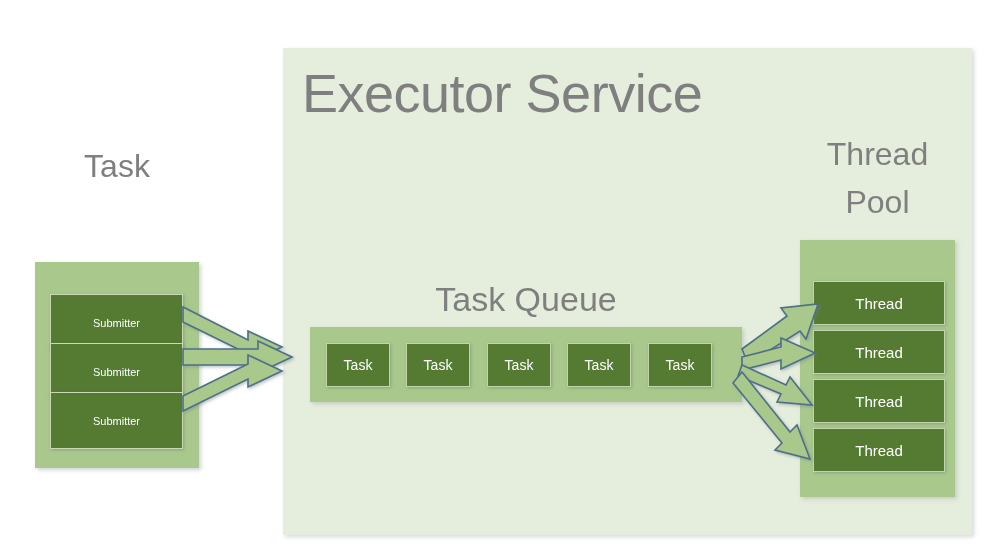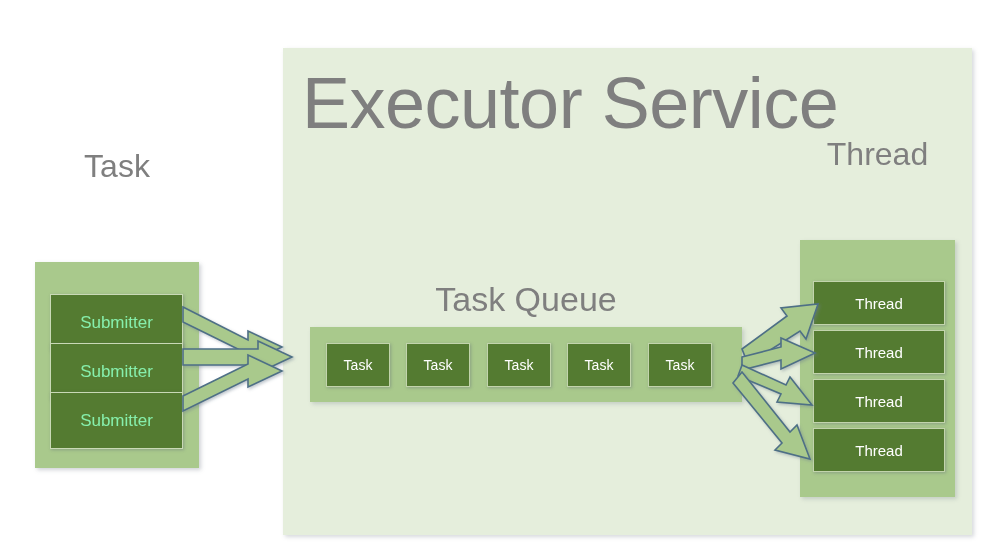--- a/index.html
+++ b/index.html
@@ -22,21 +22,21 @@
     top: 48px;
     width: 689px;
     height: 487px;
     background: #e5eedc;
     box-shadow: 2px 2px 4px rgba(120,130,140,0.30);
   }
   #executor-title {
     position: absolute;
     left: 302px;
     top: 62px;
-    font-size: 72px;
+    font-size: 54px;
     color: #7f7f7f;
     letter-spacing: -0.5px;
     white-space: nowrap;
   }
 
   
   #submitters-title {
     position: absolute;
     left: 35px;
     top: 142px;
@@ -57,22 +57,22 @@
   }
   .submitter-box {
     position: absolute;
     left: 50px;
     width: 133px;
     height: 57px;
     background: #547b31;
     border: 1px solid #c9d9b6;
     box-sizing: border-box;
     box-shadow: 1px 1px 3px rgba(100,110,120,0.45);
-    color: #86efac;
-    font-size: 17px;
+    color: #ffffff;
+    font-size: 11px;
     display: flex;
     align-items: center;
     justify-content: center;
   }
   #submitter-1 { top: 294px; }
   #submitter-2 { top: 343px; }
   #submitter-3 { top: 392px; }
 
   
   #queue-title {
@@ -187,20 +187,21 @@
 <div id="queue-title">Task Queue</div>
 <div id="queue-band"></div>
 <div id="task-1" class="task-box">Task</div>
 <div id="task-2" class="task-box">Task</div>
 <div id="task-3" class="task-box">Task</div>
 <div id="task-4" class="task-box">Task</div>
 <div id="task-5" class="task-box">Task</div>
 
 <div id="threadpool-title">
   <div>Thread</div>
+  <div>Pool</div>
 </div>
 <div id="threadpool-panel"></div>
 <div id="thread-1" class="thread-box">Thread</div>
 <div id="thread-2" class="thread-box">Thread</div>
 <div id="thread-3" class="thread-box">Thread</div>
 <div id="thread-4" class="thread-box">Thread</div>
 
 <svg id="arrow-layer" viewBox="0 0 1008 553">
   <defs>
     <filter id="arrowShadow" x="-30%" y="-30%" width="180%" height="180%">

